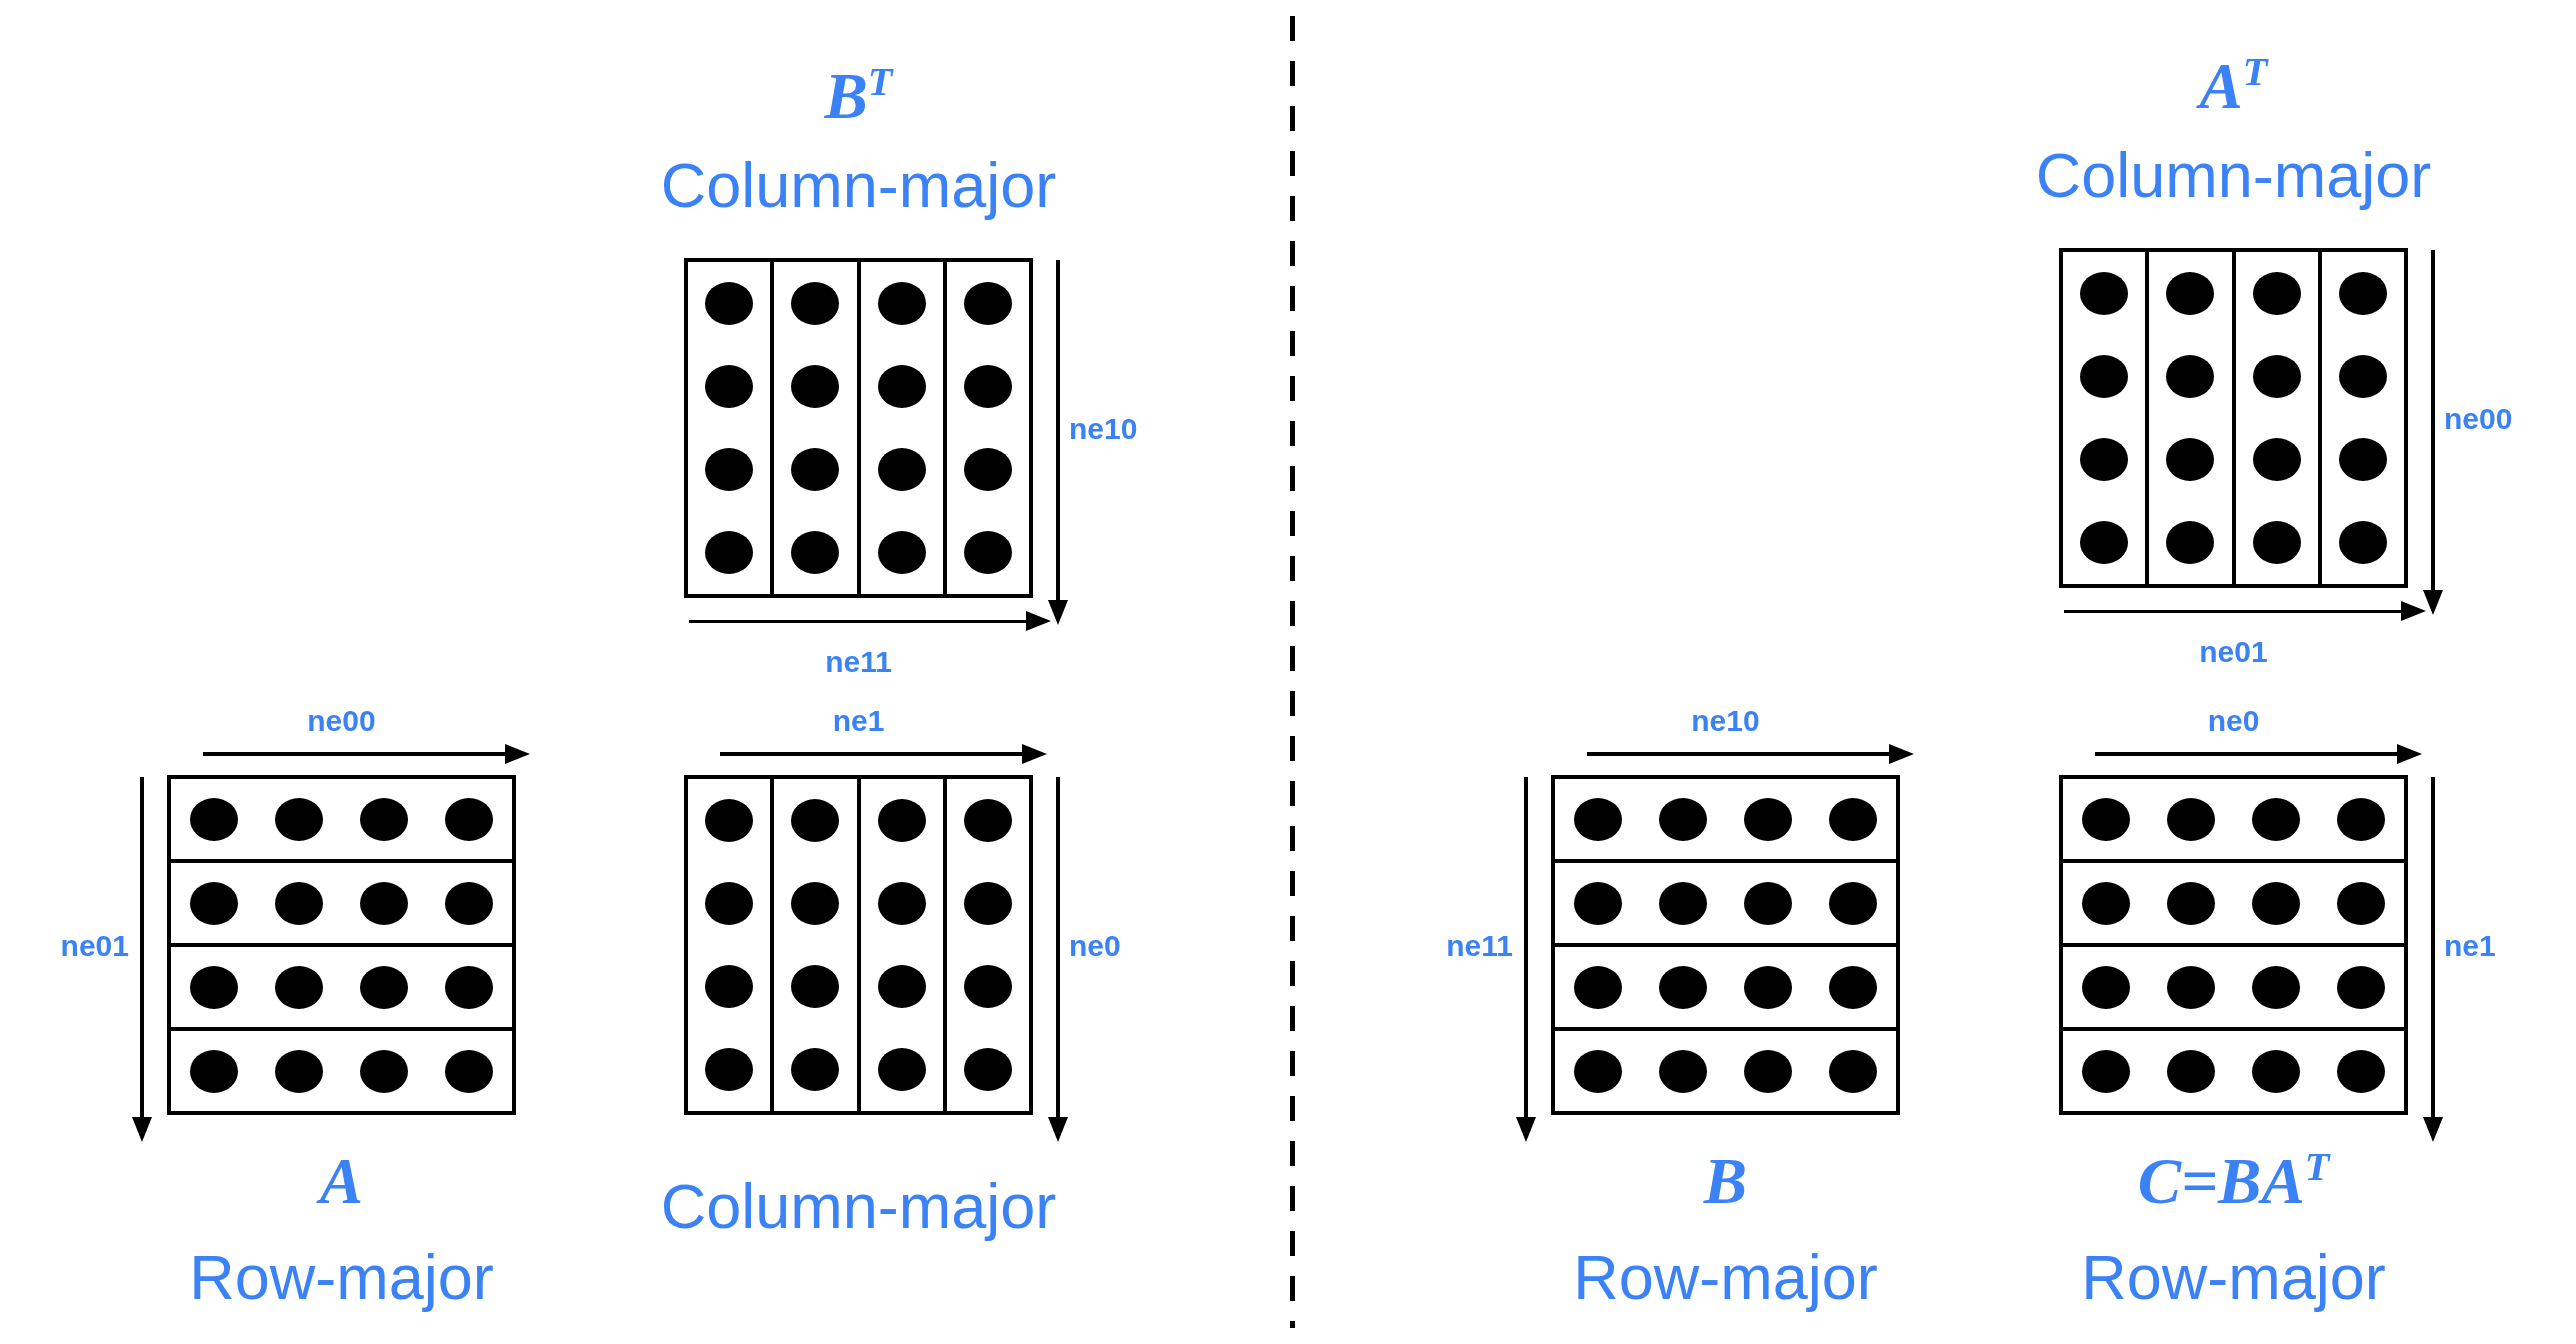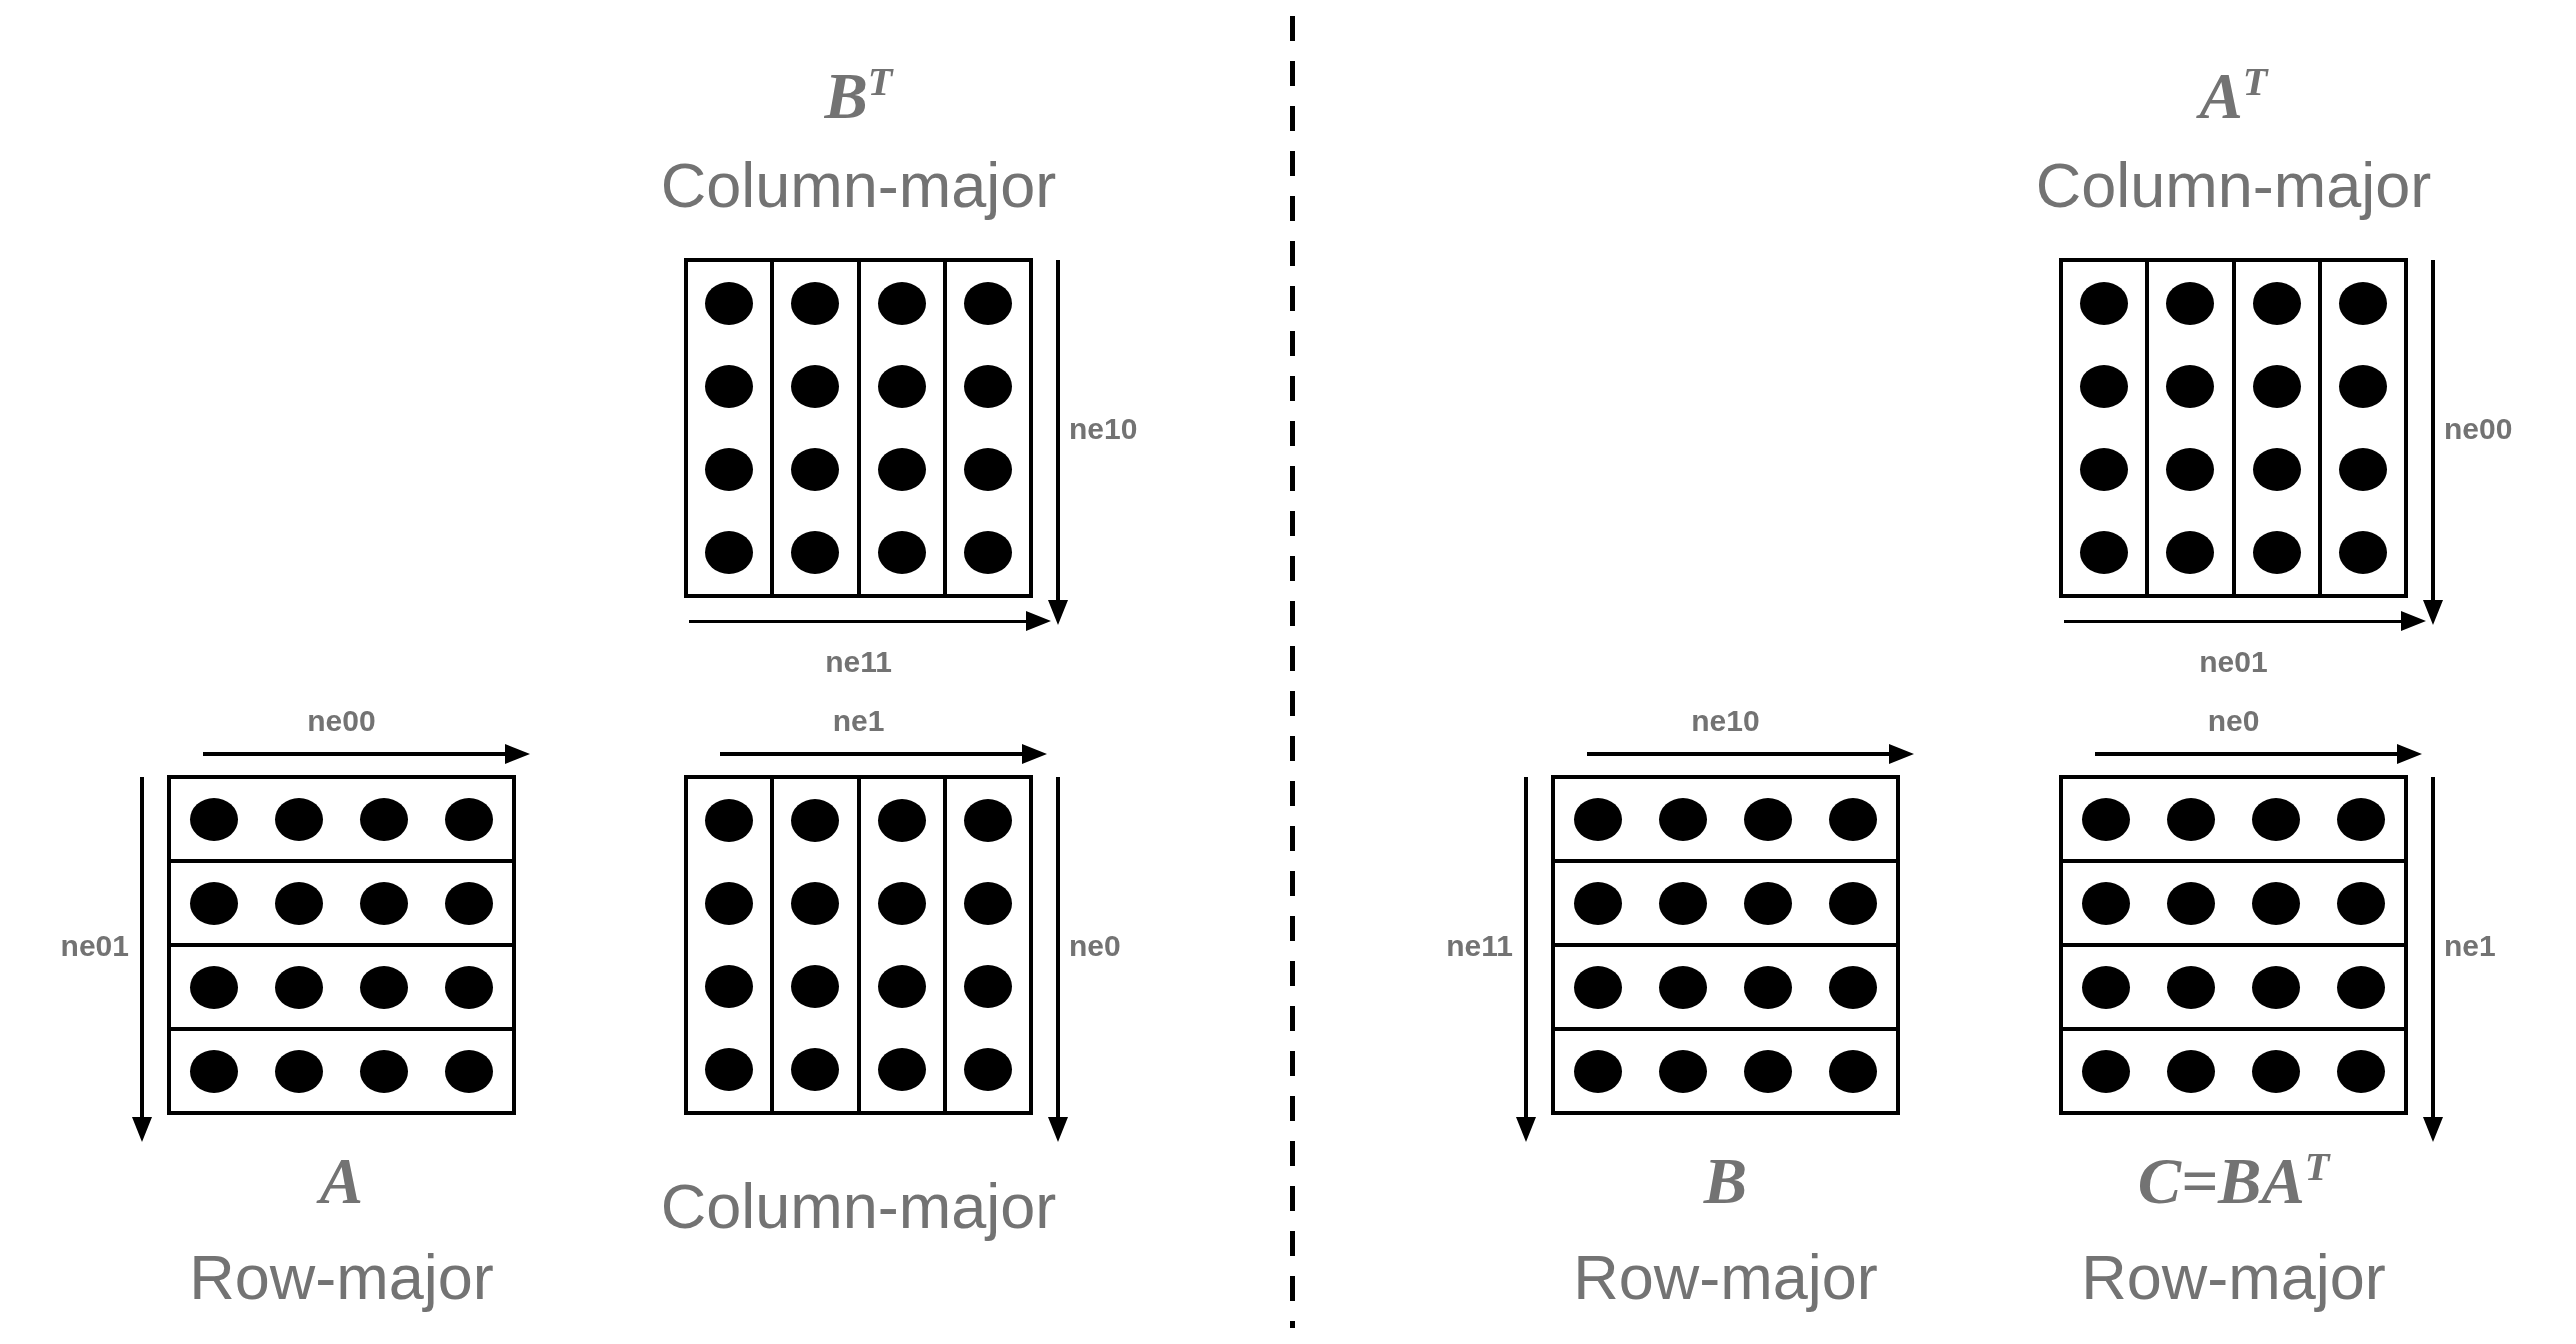--- a/index.html
+++ b/index.html
@@ -1,31 +1,31 @@
 <!DOCTYPE html>
 <html style="font-size:14.3px"><head>
 <meta charset="utf-8">
 <style>
   html, body { margin:0; padding:0; background:#ffffff; }
   #figure {
     position:relative;
     width:2576px; height:1344px;
     background:#ffffff;
-    color:#737373;
+    color:#3b82f6;
     font-family:"Liberation Sans", sans-serif;
     overflow:hidden;
   }
 
   
   .mgroup { position:absolute; width:349px; height:340px; }
   .pos-a  { left:167px;  top:775px; }
   .pos-bt { left:684px;  top:258px; }
   .pos-ct { left:684px;  top:775px; }
   .pos-b  { left:1551px; top:775px; }
-  .pos-at { left:2059px; top:258px; }
+  .pos-at { left:2059px; top:248px; }
   .pos-c  { left:2059px; top:775px; }
 
   .box {
     position:absolute; inset:0;
     border:4.5px solid #000;
     display:flex; background:#fff;
     box-sizing:border-box;
   }
   .box.row { flex-direction:column; }
   .box.col { flex-direction:row; }

